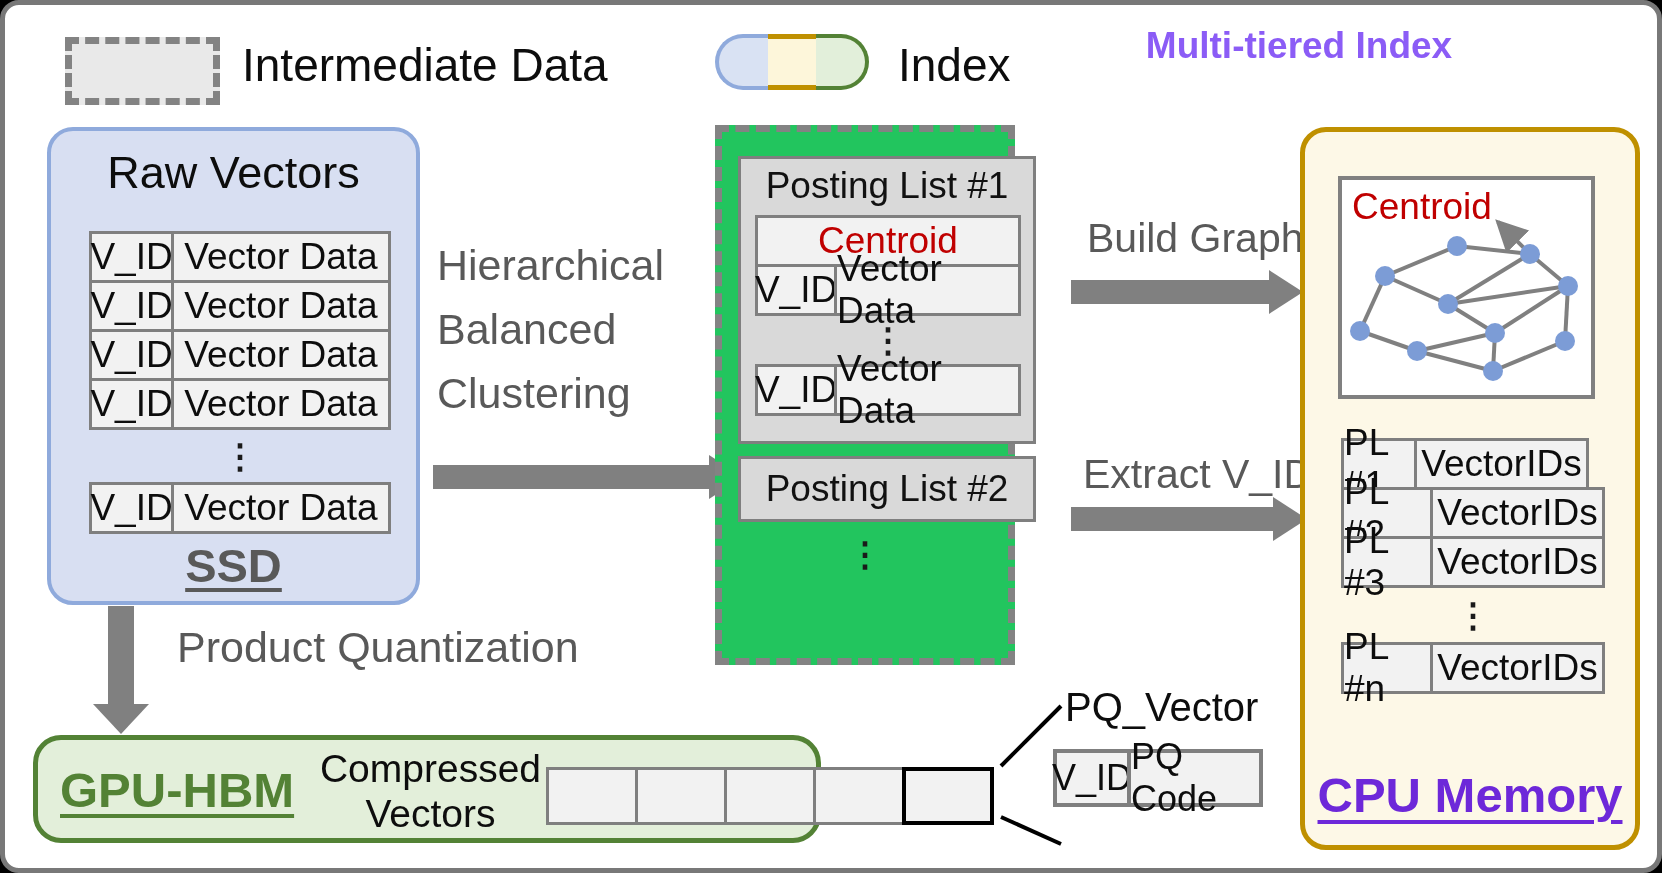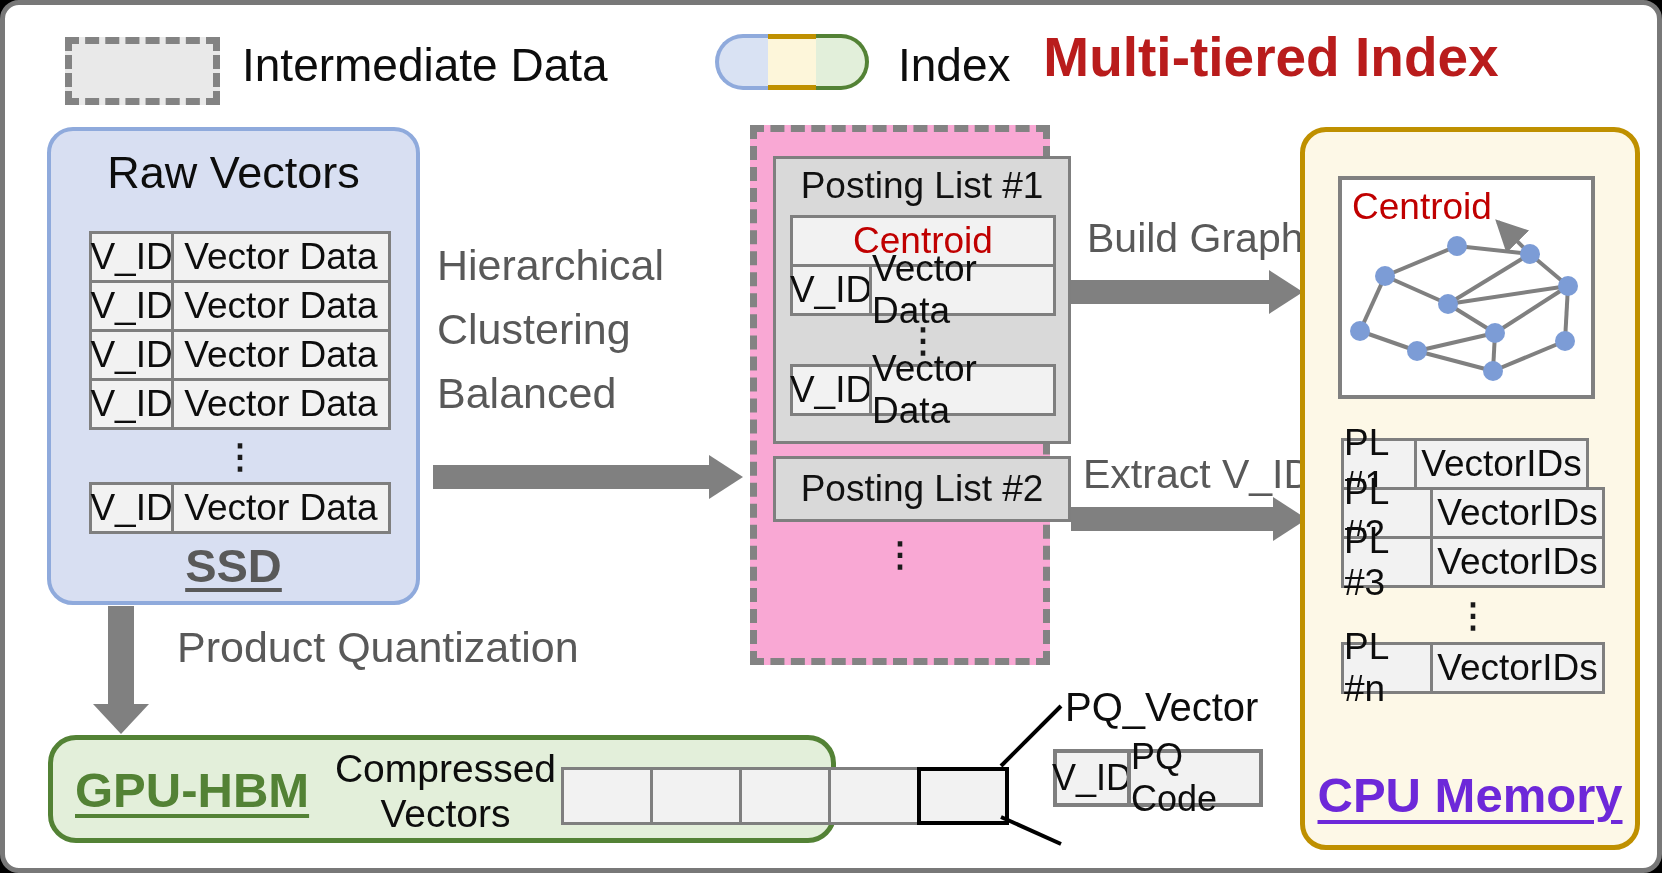--- a/index.html
+++ b/index.html
@@ -9,41 +9,41 @@
 
   
   .legend-dashed{position:absolute;left:60px;top:32px;width:155px;height:68px;
     background:#e9e9e9;border:7px dashed #838383;box-sizing:border-box;}
   .legend-label{position:absolute;top:26px;font-size:46px;line-height:68px;color:#0d0d0d;}
   .pill{position:absolute;left:710px;top:29px;width:154px;height:56px;display:flex;}
   .pill-seg{flex:1;box-sizing:border-box;}
   .pill-blue{background:#d9e2f3;border:4px solid #8faadc;border-right:none;border-radius:28px 0 0 28px;}
   .pill-yellow{background:#fdf6da;border-top:5px solid #bf9000;border-bottom:5px solid #bf9000;}
   .pill-green{background:#e2efda;border:4px solid #538235;border-left:none;border-radius:0 28px 28px 0;}
-  .main-title{position:absolute;left:991px;top:20px;width:550px;text-align:center;
-    font-size:55px;font-weight:bold;color:#b91c1c;}
+  .main-title{position:absolute;left:1019px;top:20px;width:550px;text-align:center;
+    font-size:37px;font-weight:bold;color:#8b5cf6;}
 
   
   .cellrow{display:flex;}
   .cellrow + .cellrow{margin-top:-3px;}
   .cell{background:#f2f2f2;border:3px solid #7f7f7f;box-sizing:border-box;display:flex;
     align-items:center;justify-content:center;font-size:37px;color:#0d0d0d;height:52px;}
   .cell + .cell{margin-left:-3px;}
   .dots{font-size:34px;font-weight:900;text-align:center;color:#1a1a1a;line-height:46px;}
 
   
   .ssd-box{position:absolute;left:42px;top:122px;width:373px;height:478px;background:#d8dff2;
     border:4px solid #8faadc;border-radius:26px;box-sizing:border-box;}
   .ssd-title{position:absolute;left:0;top:16px;width:100%;text-align:center;font-size:45px;color:#0d0d0d;}
   .ssd-table{position:absolute;left:38px;top:100px;width:302px;}
   .ssd-label{position:absolute;left:0;bottom:8px;width:100%;text-align:center;font-size:47px;
     font-weight:bold;color:#595959;text-decoration:underline;text-decoration-thickness:4px;text-underline-offset:6px;}
 
   
-  .mid-box{position:absolute;left:745px;top:120px;width:300px;height:540px;background:#f9a8d4;
+  .mid-box{position:absolute;left:710px;top:120px;width:300px;height:540px;background:#22c55e;
     border:7px dashed #838383;box-sizing:border-box;}
   .pl1{position:absolute;left:16px;top:24px;width:298px;height:288px;background:#d9d9d9;
     border:3px solid #7f7f7f;box-sizing:border-box;}
   .pl1-title{position:absolute;top:6px;width:100%;text-align:center;font-size:37px;}
   .pl1-table{position:absolute;left:14px;top:56px;width:266px;}
   .centroid-cell{width:266px;color:#c00000;}
   .pl-simple{position:absolute;left:16px;width:298px;height:66px;background:#d9d9d9;
     border:3px solid #7f7f7f;box-sizing:border-box;display:flex;align-items:center;justify-content:center;font-size:37px;}
 
   
@@ -61,21 +61,21 @@
   .cpu-box{position:absolute;left:1295px;top:122px;width:340px;height:723px;background:#fdf8e7;
     border:5px solid #bf9000;border-radius:26px;box-sizing:border-box;}
   .graph-box{position:absolute;left:33px;top:44px;width:257px;height:223px;background:#fff;
     border:4px solid #808080;box-sizing:border-box;}
   .graph-centroid{position:absolute;left:10px;top:6px;font-size:37px;color:#c00000;}
   .cpu-table{position:absolute;left:36px;top:306px;width:264px;}
   .cpu-label{position:absolute;left:0;bottom:22px;width:100%;text-align:center;font-size:49px;
     font-weight:bold;color:#6d28d9;text-decoration:underline;text-decoration-thickness:4px;text-underline-offset:8px;}
 
   
-  .gpu-box{position:absolute;left:43px;top:730px;width:788px;height:108px;background:#e3efda;
+  .gpu-box{position:absolute;left:28px;top:730px;width:788px;height:108px;background:#e3efda;
     border:5px solid #538235;border-radius:28px;box-sizing:border-box;}
   .gpu-label{position:absolute;left:22px;top:22px;font-size:49px;font-weight:bold;color:#538235;
     text-decoration:underline;text-decoration-thickness:4px;text-underline-offset:7px;}
   .compressed{position:absolute;left:280px;top:6px;width:225px;text-align:center;font-size:39px;line-height:45px;color:#0d0d0d;}
   .pq-cells{position:absolute;left:508px;top:27px;display:flex;}
   .pq-cell{width:92px;height:58px;background:#f2f2f2;border:3px solid #7f7f7f;box-sizing:border-box;}
   .pq-cell + .pq-cell{margin-left:-3px;}
   .pq-cell.hl{border:4px solid #000;}
   .pq-vector-label{position:absolute;left:1060px;top:680px;font-size:40px;color:#0d0d0d;}
   .pq-table{position:absolute;left:1048px;top:744px;}
@@ -120,22 +120,22 @@
       <div class="cellrow">
         <div class="cell" style="width:85px;">V_ID</div>
         <div class="cell" style="width:220px;">Vector Data</div>
       </div>
     </div>
     <div class="ssd-label">SSD</div>
   </div>
 
   <div class="flow-text" style="left:432px;top:228px;line-height:64px;">
     <div>Hierarchical</div>
+    <div>Balanced</div>
     <div>Clustering</div>
-    <div>Balanced</div>
   </div>
   <div class="arrow-h" style="left:428px;top:450px;width:310px;">
     <div class="bar"></div>
       <div class="head"></div>
   </div>
 
   <div class="arrow-down">
     <div class="bar"></div>
       <div class="head"></div>
   </div>

